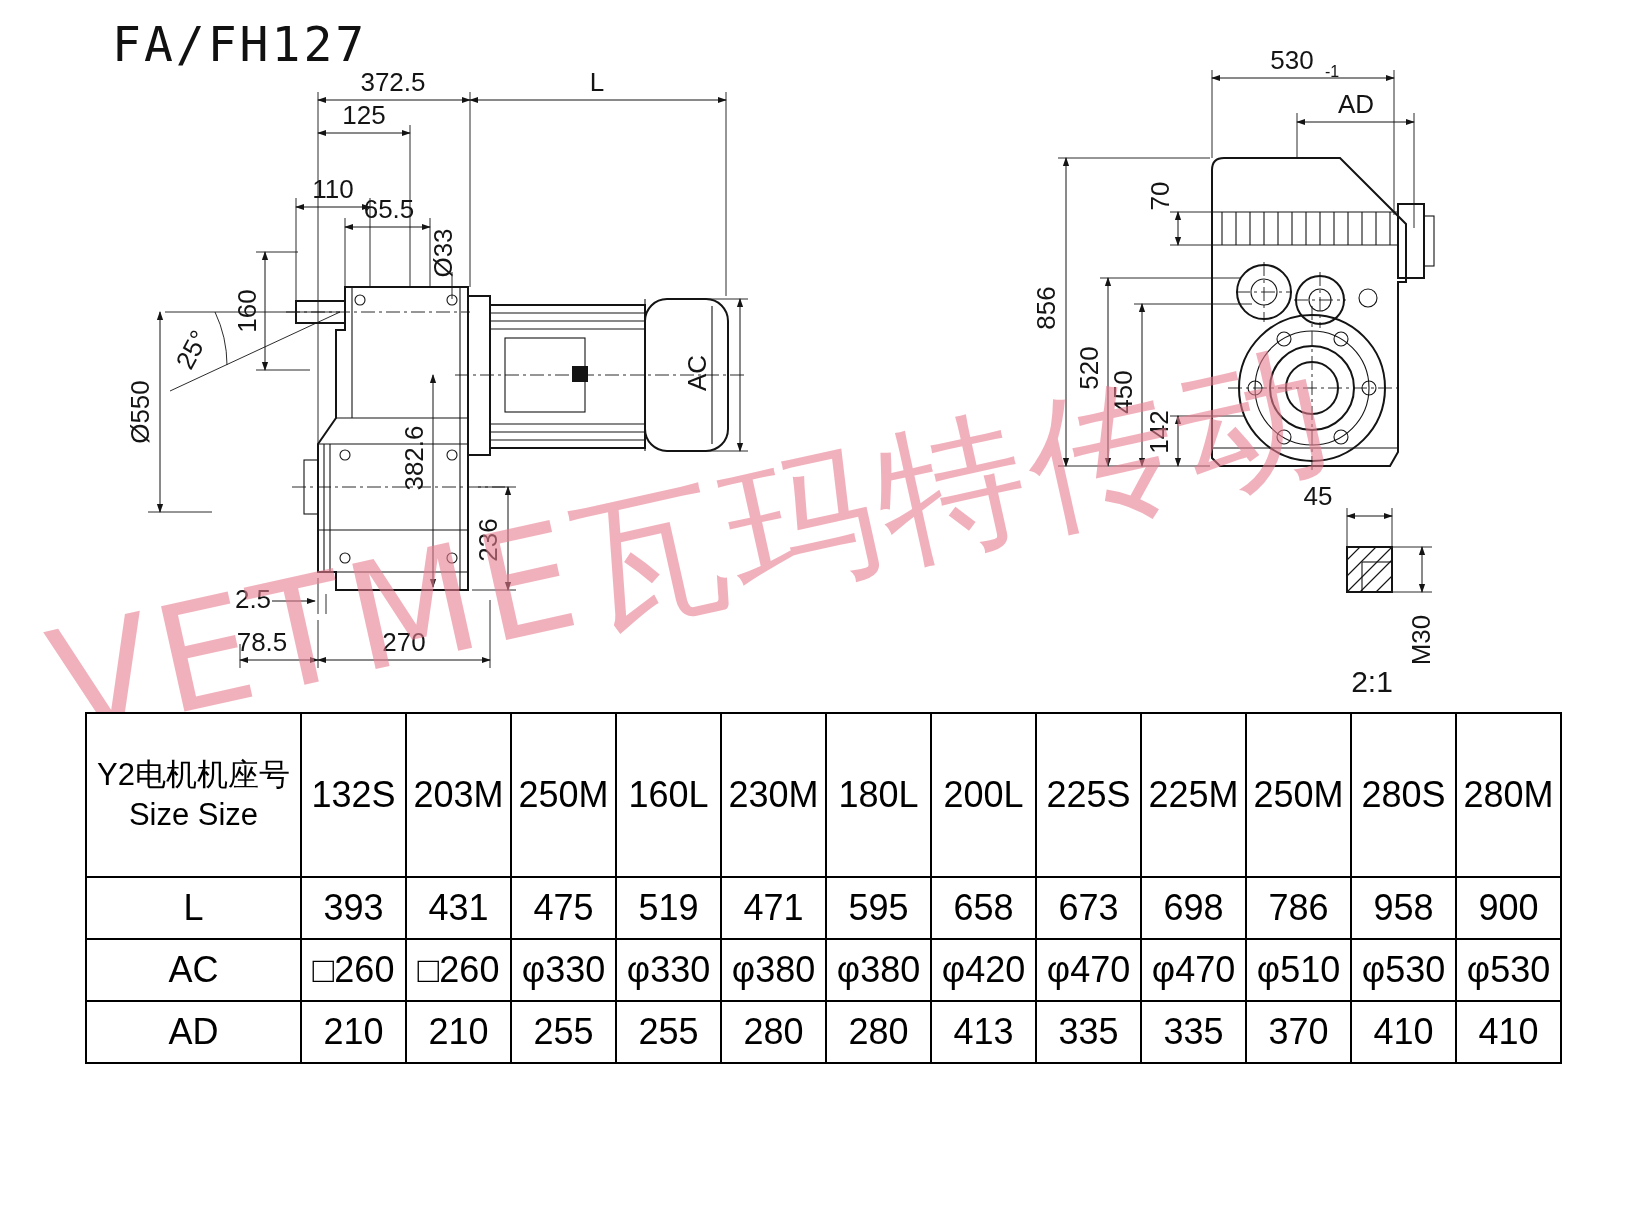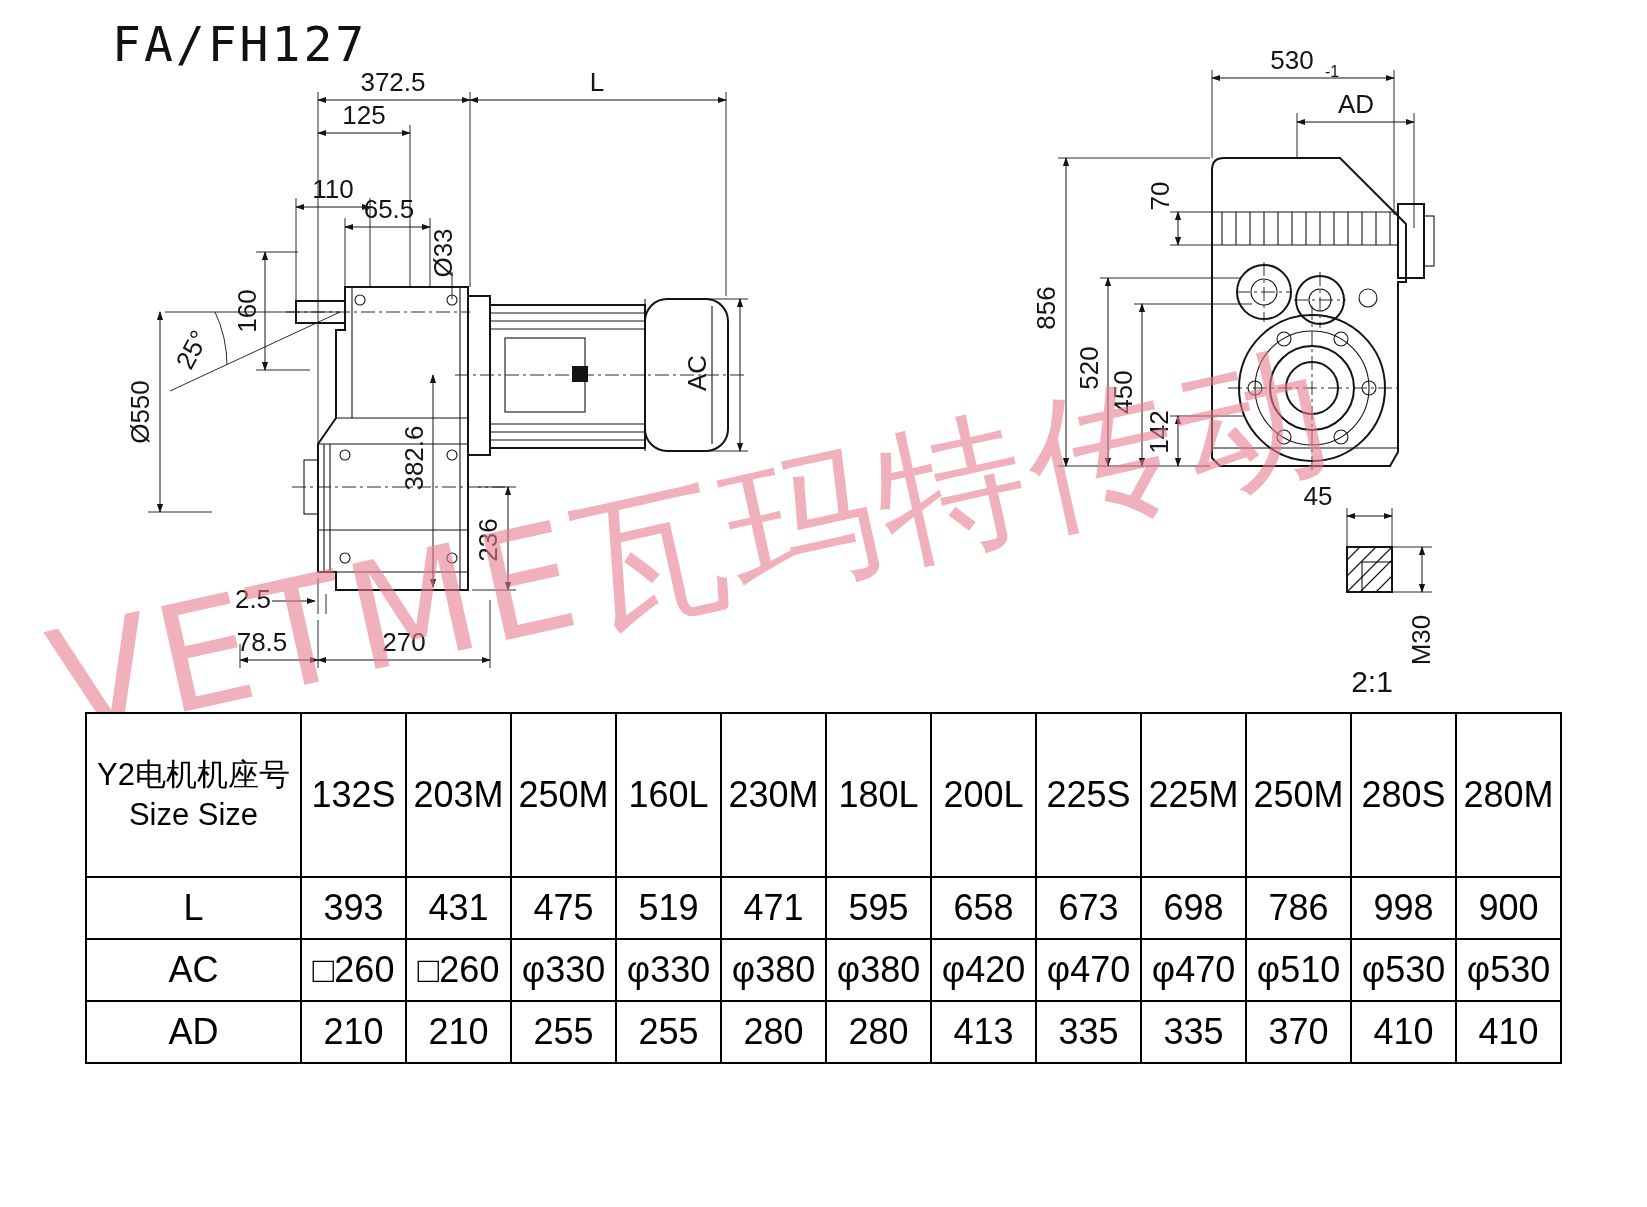--- a/index.html
+++ b/index.html
@@ -297,21 +297,21 @@
         <td>393</td>
         <td>431</td>
         <td>475</td>
         <td>519</td>
         <td>471</td>
         <td>595</td>
         <td>658</td>
         <td>673</td>
         <td>698</td>
         <td>786</td>
-        <td>998</td>
+        <td>958</td>
         <td>900</td>
       </tr>
       <tr>
         <td>AC</td>
         <td>□260</td>
         <td>□260</td>
         <td>φ330</td>
         <td>φ330</td>
         <td>φ380</td>
         <td>φ380</td>

